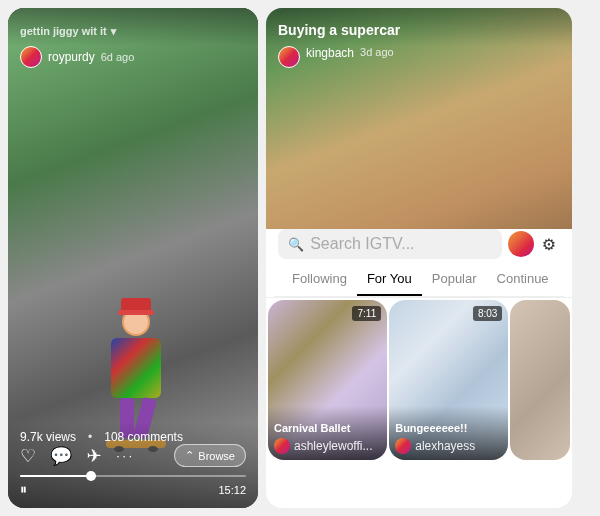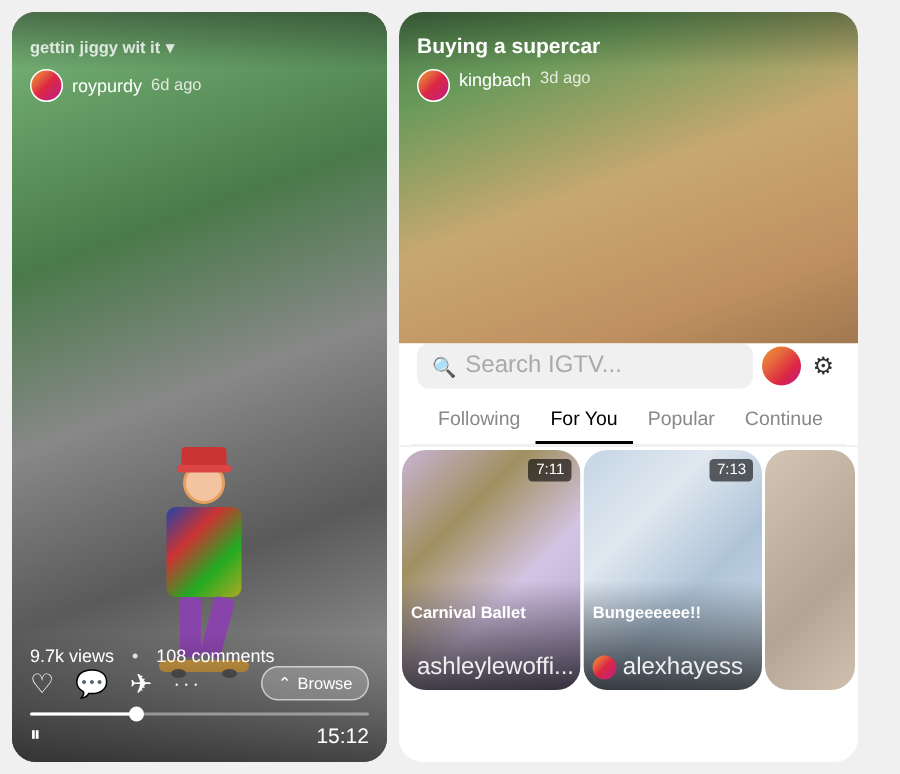--- a/index.html
+++ b/index.html
@@ -158,21 +158,21 @@
       display: flex;
       align-items: center;
       justify-content: space-between;
     }
     .play-icon {
       color: #fff;
       font-size: 14px;
     }
     .duration {
       color: #fff;
-      font-size: 14px;
+      font-size: 11px;
       margin-left: 44px;
     }
 
     
     .right-panel {
       width: 306px;
       height: 500px;
       border-radius: 16px;
       overflow: hidden;
       position: relative;
@@ -308,36 +308,36 @@
     .grid-info {
       position: absolute;
       bottom: 0; left: 0; right: 0;
       background: linear-gradient(to top, rgba(0,0,0,0.7), transparent);
       padding: 16px 6px 6px;
     }
     .grid-title {
       color: #fff;
       font-size: 11px;
       font-weight: 600;
-      margin-bottom: 21px;
+      margin-bottom: 4px;
     }
     .grid-user-row {
       display: flex;
       align-items: center;
       gap: 4px;
     }
     .grid-avatar {
       width: 16px;
       height: 16px;
       border-radius: 50%;
       background: linear-gradient(135deg, #f09433, #e6683c, #dc2743, #cc2366, #bc1888);
     }
     .grid-username {
       color: rgba(255,255,255,0.9);
-      font-size: 16px;
+      font-size: 12px;
     }
 
     
     .person-left {
       position: absolute;
       bottom: 60px;
       left: 50%;
       transform: translateX(-45%);
     }
     .person-head {
@@ -527,21 +527,21 @@
           <div class="grid-title">Carnival Ballet</div>
           <div class="grid-user-row">
             <div class="grid-avatar"></div>
             <span class="grid-username">ashleylewoffi...</span>
           </div>
         </div>
       </div>
 
       <div class="grid-item">
         <div class="grid-item-bg2"></div>
-        <div class="grid-duration">7:13</div>
+        <div class="grid-duration">8:03</div>
         <div class="grid-info">
           <div class="grid-title">Bungeeeeee!!</div>
           <div class="grid-user-row">
             <div class="grid-avatar"></div>
             <span class="grid-username">alexhayess</span>
           </div>
         </div>
       </div>
 
       <div class="grid-item" style="flex:0.5;">

